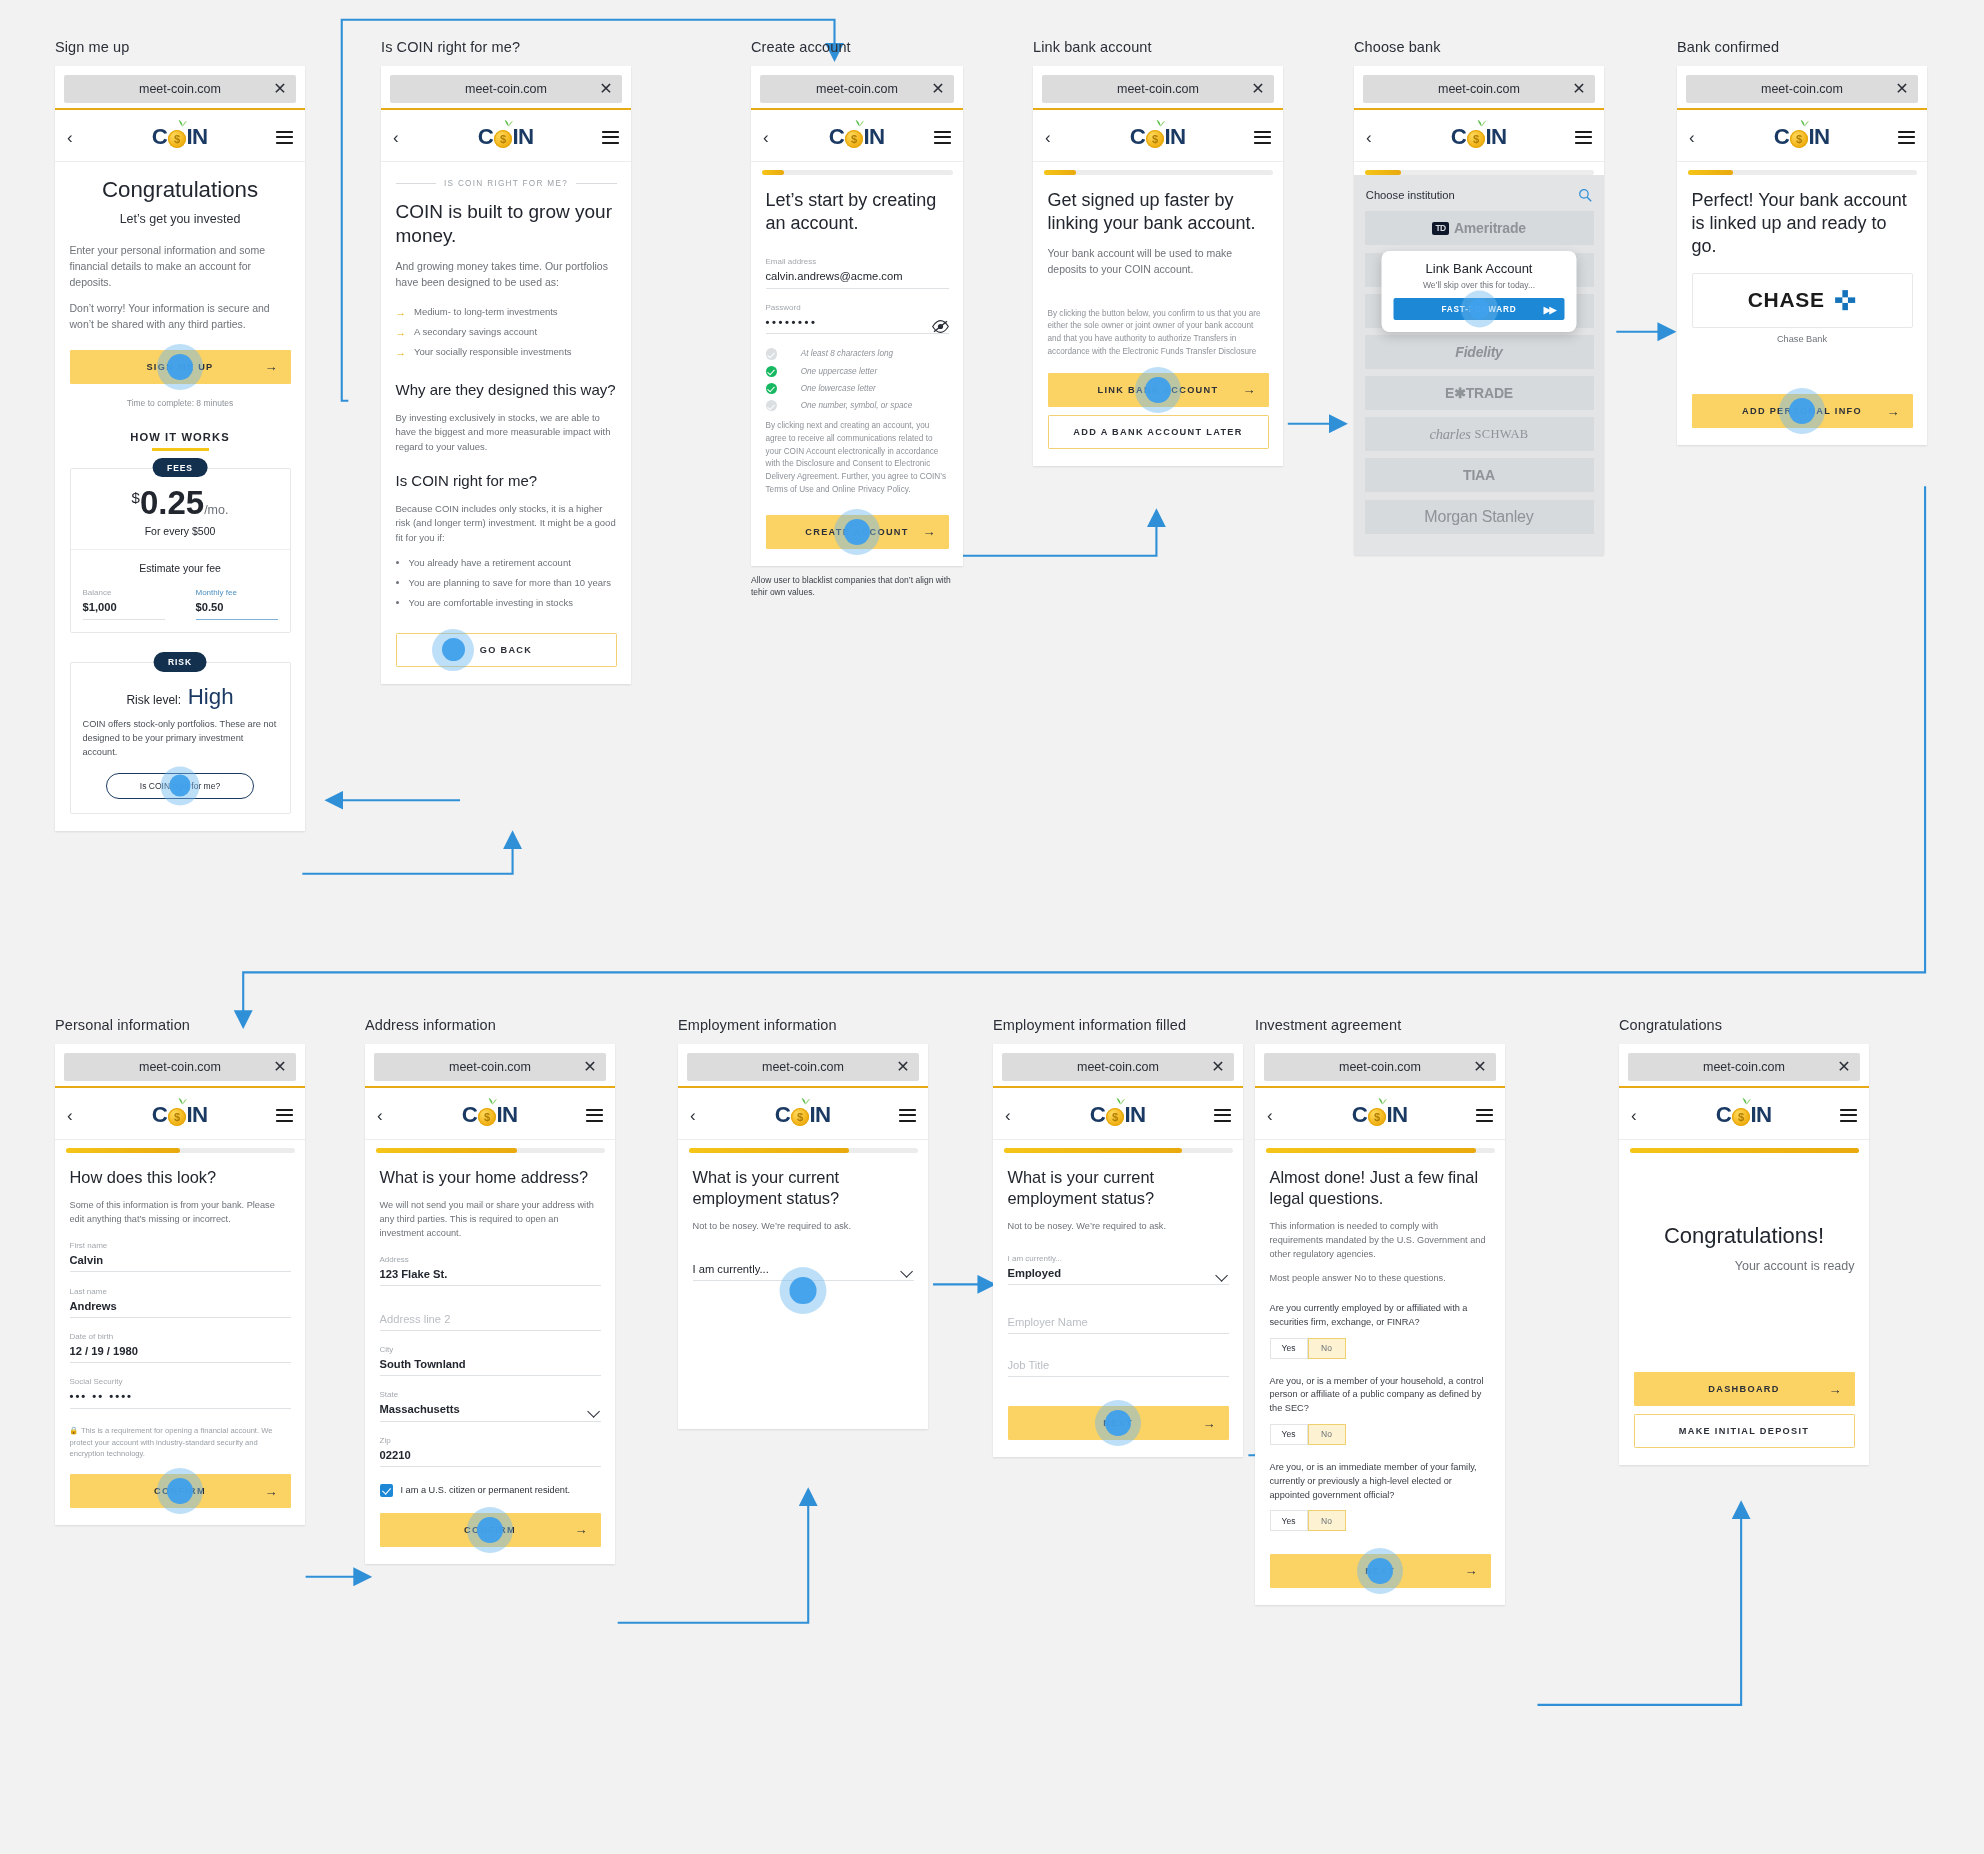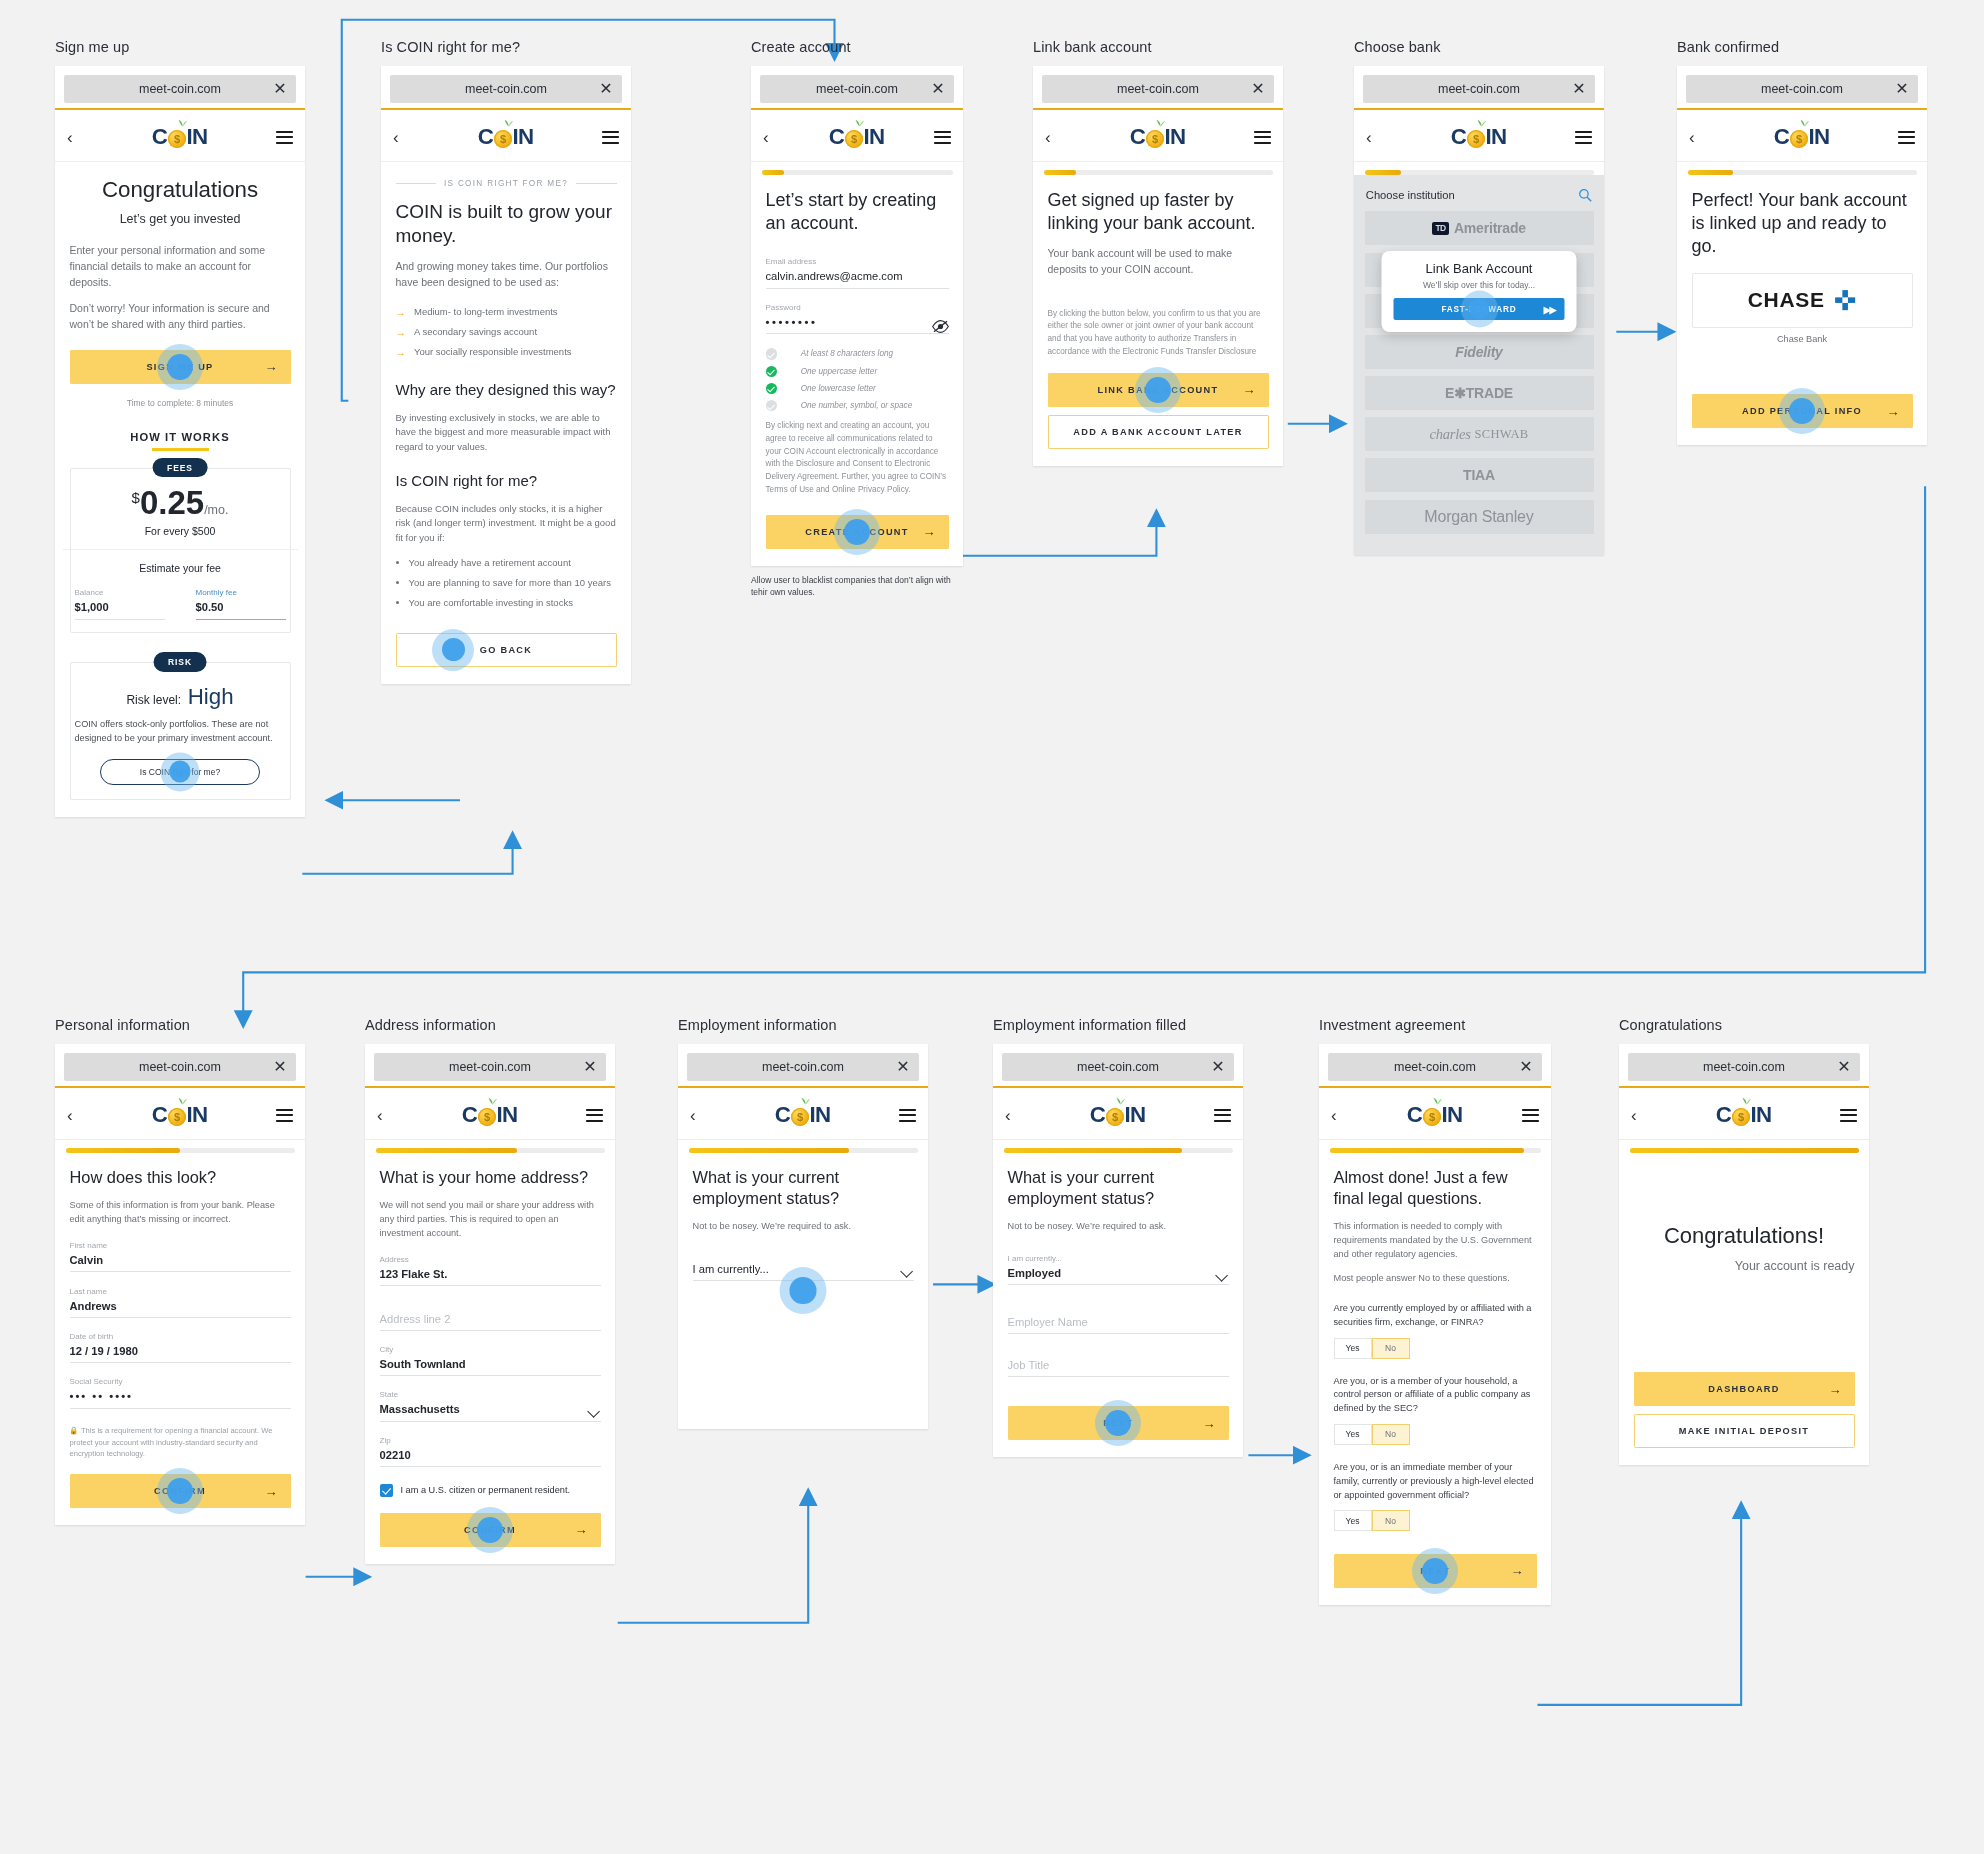--- a/index.html
+++ b/index.html
@@ -103,21 +103,21 @@
   .field .rule.accent { height:1.3px; background:#7fb2d9; }
   .field.withchev { position:relative; }
   .chev { position:absolute; right:2.6px; top:17px; width:9.2px; height:9.2px;
     border-right:1.6px solid #2b2f38; border-bottom:1.6px solid #2b2f38;
     transform:rotate(45deg); }
 
   
   .hiw { text-align:center; margin-top:22.3px; }
   .hiw .t { font-size:11.2px; font-weight:700; letter-spacing:1.1px; color:#22262e; }
   .hiw .bar { width:57px; height:2.6px; background:#f5c518; margin:5.3px auto 0; }
-  .card { border:0.7px solid #e6e8ea; border-radius:2px; margin-top:17px; position:relative; padding:17px 4px 12px; }
+  .card { border:0.7px solid #e6e8ea; border-radius:2px; margin-top:17px; position:relative; padding:17px 12px 12px; }
   .badge { position:absolute; top:-10.5px; left:50%; transform:translateX(-50%);
      background:#1b3a63; color:#fff; font-size:8.5px; font-weight:700; letter-spacing:0.9px;
      padding:4.6px 14.5px; border-radius:12px; white-space:nowrap; }
   .badge.dark { background:#13314f; }
   .price { text-align:center; font-size:33px; font-weight:700; color:#22262e; line-height:1;
            display:flex; align-items:baseline; justify-content:center; }
   .price .cur { font-size:15px; font-weight:400; align-self:flex-start; margin-top:4px;}
   .price .mo { font-size:12.5px; font-weight:400; color:#6d7278; }
   .forevery { text-align:center; font-size:10.5px; color:#22262e; margin-top:6.6px; }
   .divider { height:0.7px; background:#eceef0; margin:12px -12px; }
@@ -869,21 +869,21 @@
         </div>
         <div class="btn btn-primary" style="margin-top:29px;">
           <span>NEXT</span>
           <span class="arrow">→</span>
           <span class="blob" style="width:46px;height:46px;left:50%;top:50%;transform:translate(-50%,-50%);"></span>
         </div>
       </div>
     </div>
   </div>
 
-  <div class="group" style="left:1319px; top:1017px; width:232px;">
+  <div class="group" style="left:1255px; top:1017px; width:250px;">
     <div class="group-label">Investment agreement</div>
     <div class="phone">
       <div class="chrome">
         <div class="urlbar">
           <span>meet-coin.com</span>
           <span class="xbtn">✕</span>
         </div>
         <div class="chrome-rule"></div>
       </div>
       <div class="appbar">

